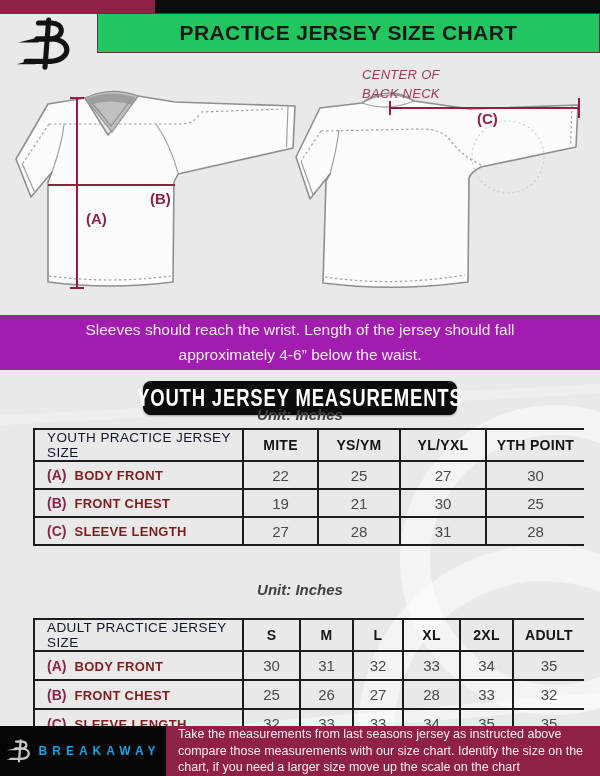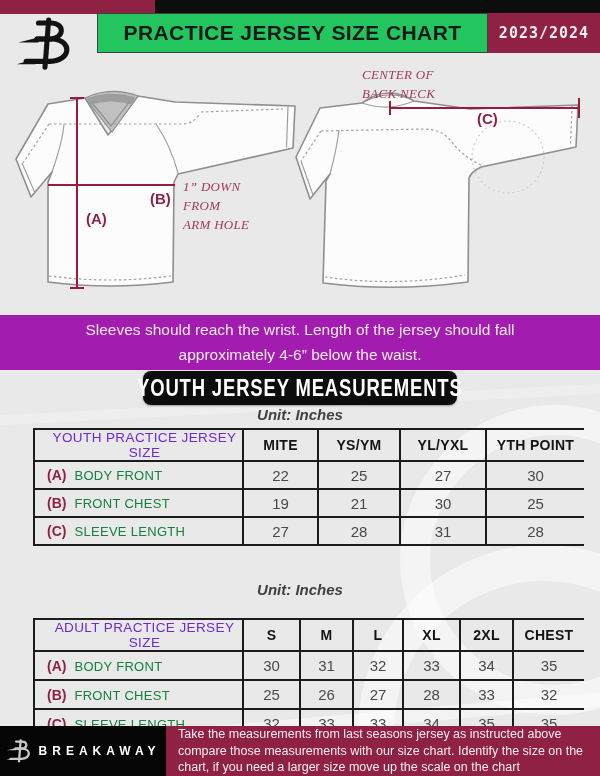--- a/index.html
+++ b/index.html
@@ -25,56 +25,56 @@
   .title-bar{position:absolute;left:97px;top:13px;width:503px;height:40px;display:flex;}
   .title-box{flex:1;background:#22c55e;border:1px solid #404040;display:flex;align-items:center;justify-content:center;}
   .title-box span{font-weight:bold;font-size:21px;letter-spacing:.4px;color:#1a1a1a;white-space:nowrap;}
   .season-box{width:112px;background:#8e2144;display:flex;align-items:center;justify-content:center;}
   .season-box span{font-family:"DejaVu Sans Mono",monospace;font-weight:bold;font-size:15px;letter-spacing:1px;color:#f7eef1;white-space:nowrap;}
 
   
   .diagram{position:absolute;left:0;top:60px;width:600px;height:255px;}
   .jersey-front{position:absolute;left:15px;top:0;}
   .jersey-back{position:absolute;left:295px;top:0;}
-  .ann{position:absolute;color:#a23a55;font-style:italic;font-size:13px;line-height:1.45;letter-spacing:.3px;white-space:pre-line;font-family:Liberation Serif, serif;}
+  .ann{position:absolute;color:#a23a55;font-style:italic;font-size:13px;line-height:1.45;letter-spacing:.3px;white-space:pre-line;}
   .ann-key{position:absolute;color:#8e2144;font-weight:bold;font-size:15px;font-style:normal;}
 
   
   .notice{position:absolute;left:0;top:315px;width:600px;height:55px;background:#a21caf;display:flex;align-items:center;justify-content:center;}
   .notice div{width:480px;text-align:center;color:#f5ecef;font-size:15.5px;line-height:1.55;font-weight:500;}
 
   
-  .pill{position:absolute;left:50%;transform:translateX(-50%);width:314px;height:34px;background:#0c0c0c;border-radius:8px;display:flex;align-items:center;justify-content:center;box-shadow:0 1px 2px rgba(0,0,0,.35);}
+  .pill{position:absolute;left:50%;transform:translateX(-50%);width:314px;height:34px;background:#0c0c0c;border-radius:8px;display:flex;align-items:center;justify-content:center;box-shadow:0 1px 2px rgba(0,0,0,.35);margin-top:10px;}
   .pill span{color:#ffffff;font-weight:bold;font-size:22px;letter-spacing:1px;white-space:nowrap;transform:scale(.84,1.12);}
   .pill.youth{top:371px;}
   .pill.adult{top:547px;}
   .unit{position:absolute;left:0;width:600px;text-align:center;font-style:italic;font-weight:bold;font-size:15px;color:#404040;}
   .unit.youth{top:406px;}
   .unit.adult{top:581px;}
 
   
   table.size-table{position:absolute;left:33px;border-collapse:collapse;table-layout:fixed;width:550px;}
   table.size-table.youth{top:428px;}
   table.size-table.adult{top:618px;}
   .size-table th,.size-table td{border-top:2px solid #1c1c1c;border-left:2px solid #1c1c1c;padding:0;}
   .size-table tr:last-child td{border-bottom:2px solid #1c1c1c;}
   .size-table th{height:30px;}
   .size-table td{height:26px;}
   .size-table.adult td{height:27px;}
-  th.lblh{font-weight:normal;text-align:center;padding-left:12px;font-size:13.5px;color:#6d28d9;letter-spacing:.4px;}
+  th.lblh{font-weight:normal;text-align:left;padding-left:12px;font-size:13.5px;color:#0f172a;letter-spacing:.4px;}
   th.sz{font-weight:bold;font-size:14px;color:#141414;text-align:center;letter-spacing:.3px;}
   td.lbl{text-align:left;padding-left:12px;white-space:nowrap;}
   td.lbl .key{color:#8e2144;font-weight:bold;font-size:14px;margin-right:8px;}
-  td.lbl .nm{color:#15803d;font-weight:normal;font-size:13px;letter-spacing:.3px;}
+  td.lbl .nm{color:#7f1d1d;font-weight:bold;font-size:13px;letter-spacing:.3px;}
   td.val{text-align:center;font-size:15px;color:#4a4a4a;}
 
   
   .footer{position:absolute;left:0;top:726px;width:600px;height:50px;display:flex;}
   .footer-brand{width:166px;background:#050505;display:flex;align-items:center;justify-content:center;gap:7px;}
-  .footer-brand .brand-text{color:#ffffff;font-weight:bold;font-size:12px;letter-spacing:5px;white-space:nowrap;}
+  .footer-brand .brand-text{color:#0ea5e9;font-weight:bold;font-size:12px;letter-spacing:5px;white-space:nowrap;}
   .footer-note{flex:1;background:#8e2144;color:#f7edf0;font-size:12.5px;line-height:1.32;padding:5px 8px 5px 12px;display:flex;align-items:center;}
 </style>
 </head>
 <body>
 
 <div class="page">
 
   <div class="wm-ring r1"></div>
   <div class="wm-ring r2"></div>
   <div class="wm-band"></div>
@@ -93,23 +93,20 @@
     <g fill="#121212">
       <path d="M3 38 L31 31 L31 38 Z"></path>
       <path d="M1 68 L25 61 L27 68 Z"></path>
     </g>
   </svg>
 
   <div class="title-bar">
     <div class="title-box">
       <span>PRACTICE JERSEY SIZE CHART</span>
     </div>
-    <div class="season-box">
-      <span>2023/2024</span>
-    </div>
   </div>
 
   <div class="diagram">
 
     <svg class="jersey-front" width="285" height="250" viewBox="0 0 285 250">
       <path d="M70 38 L93 75 L123 36 L160 42 L280 46 L278 88 L163 114 L159 122 L158 222 Q 95 230 33 222 L33 122 L37 112 L16 137 L1 99 L33 44 Z" fill="#fcfcfc" stroke="#8f8f8f" stroke-width="1.6" stroke-linejoin="round"></path>
       <path d="M70 38 Q 96 26 123 36 L 97 72 Z" fill="#c0c0c0" stroke="#8f8f8f" stroke-width="1.2"></path>
       <path d="M72 38 Q 96 30 120 37 L118 45 Q 96 38 74 45 Z" fill="#9e9e9e" stroke="none"></path>
       <path d="M77 43 L96 66 L115 41" fill="none" stroke="#8f8f8f" stroke-width="1.2"></path>
       <g fill="none" stroke="#a0a0a0" stroke-width="1.2" stroke-dasharray="2.5 2.5">
@@ -151,23 +148,20 @@
       </g>
       <g stroke="#9a1c3d" stroke-width="2" fill="none">
         <path d="M95 48 H 284"></path>
           <path d="M95 41 V 55"></path>
           <path d="M284 38 V 58"></path>
       </g>
     </svg>
 
     <div class="ann-key" style="left:86px;top:150px;">(A)</div>
     <div class="ann-key" style="left:150px;top:130px;">(B)</div>
-    <div class="ann" style="left:183px;top:118px;">1” DOWN
-FROM
-ARM HOLE</div>
     <div class="ann" style="left:362px;top:6px;">CENTER OF
 BACK NECK</div>
     <div class="ann-key" style="left:477px;top:50px;">(C)</div>
   </div>
 
   <div class="notice">
     <div>Sleeves should reach the wrist. Length of the jersey should fall approximately 4-6” below the waist.</div>
   </div>
 
   <div class="pill youth">
@@ -230,21 +224,21 @@
         <col style="width:71px">
       </colgroup>
     <thead>
       <tr>
         <th class="lblh">ADULT PRACTICE JERSEY SIZE</th>
         <th class="sz">S</th>
         <th class="sz">M</th>
         <th class="sz">L</th>
         <th class="sz">XL</th>
         <th class="sz">2XL</th>
-        <th class="sz">CHEST</th>
+        <th class="sz">ADULT</th>
       </tr>
     </thead>
     <tbody>
       <tr>
         <td class="lbl"><span class="key">(A)</span><span class="nm">BODY FRONT</span></td>
         <td class="val">30</td>
         <td class="val">31</td>
         <td class="val">32</td>
         <td class="val">33</td>
         <td class="val">34</td>

